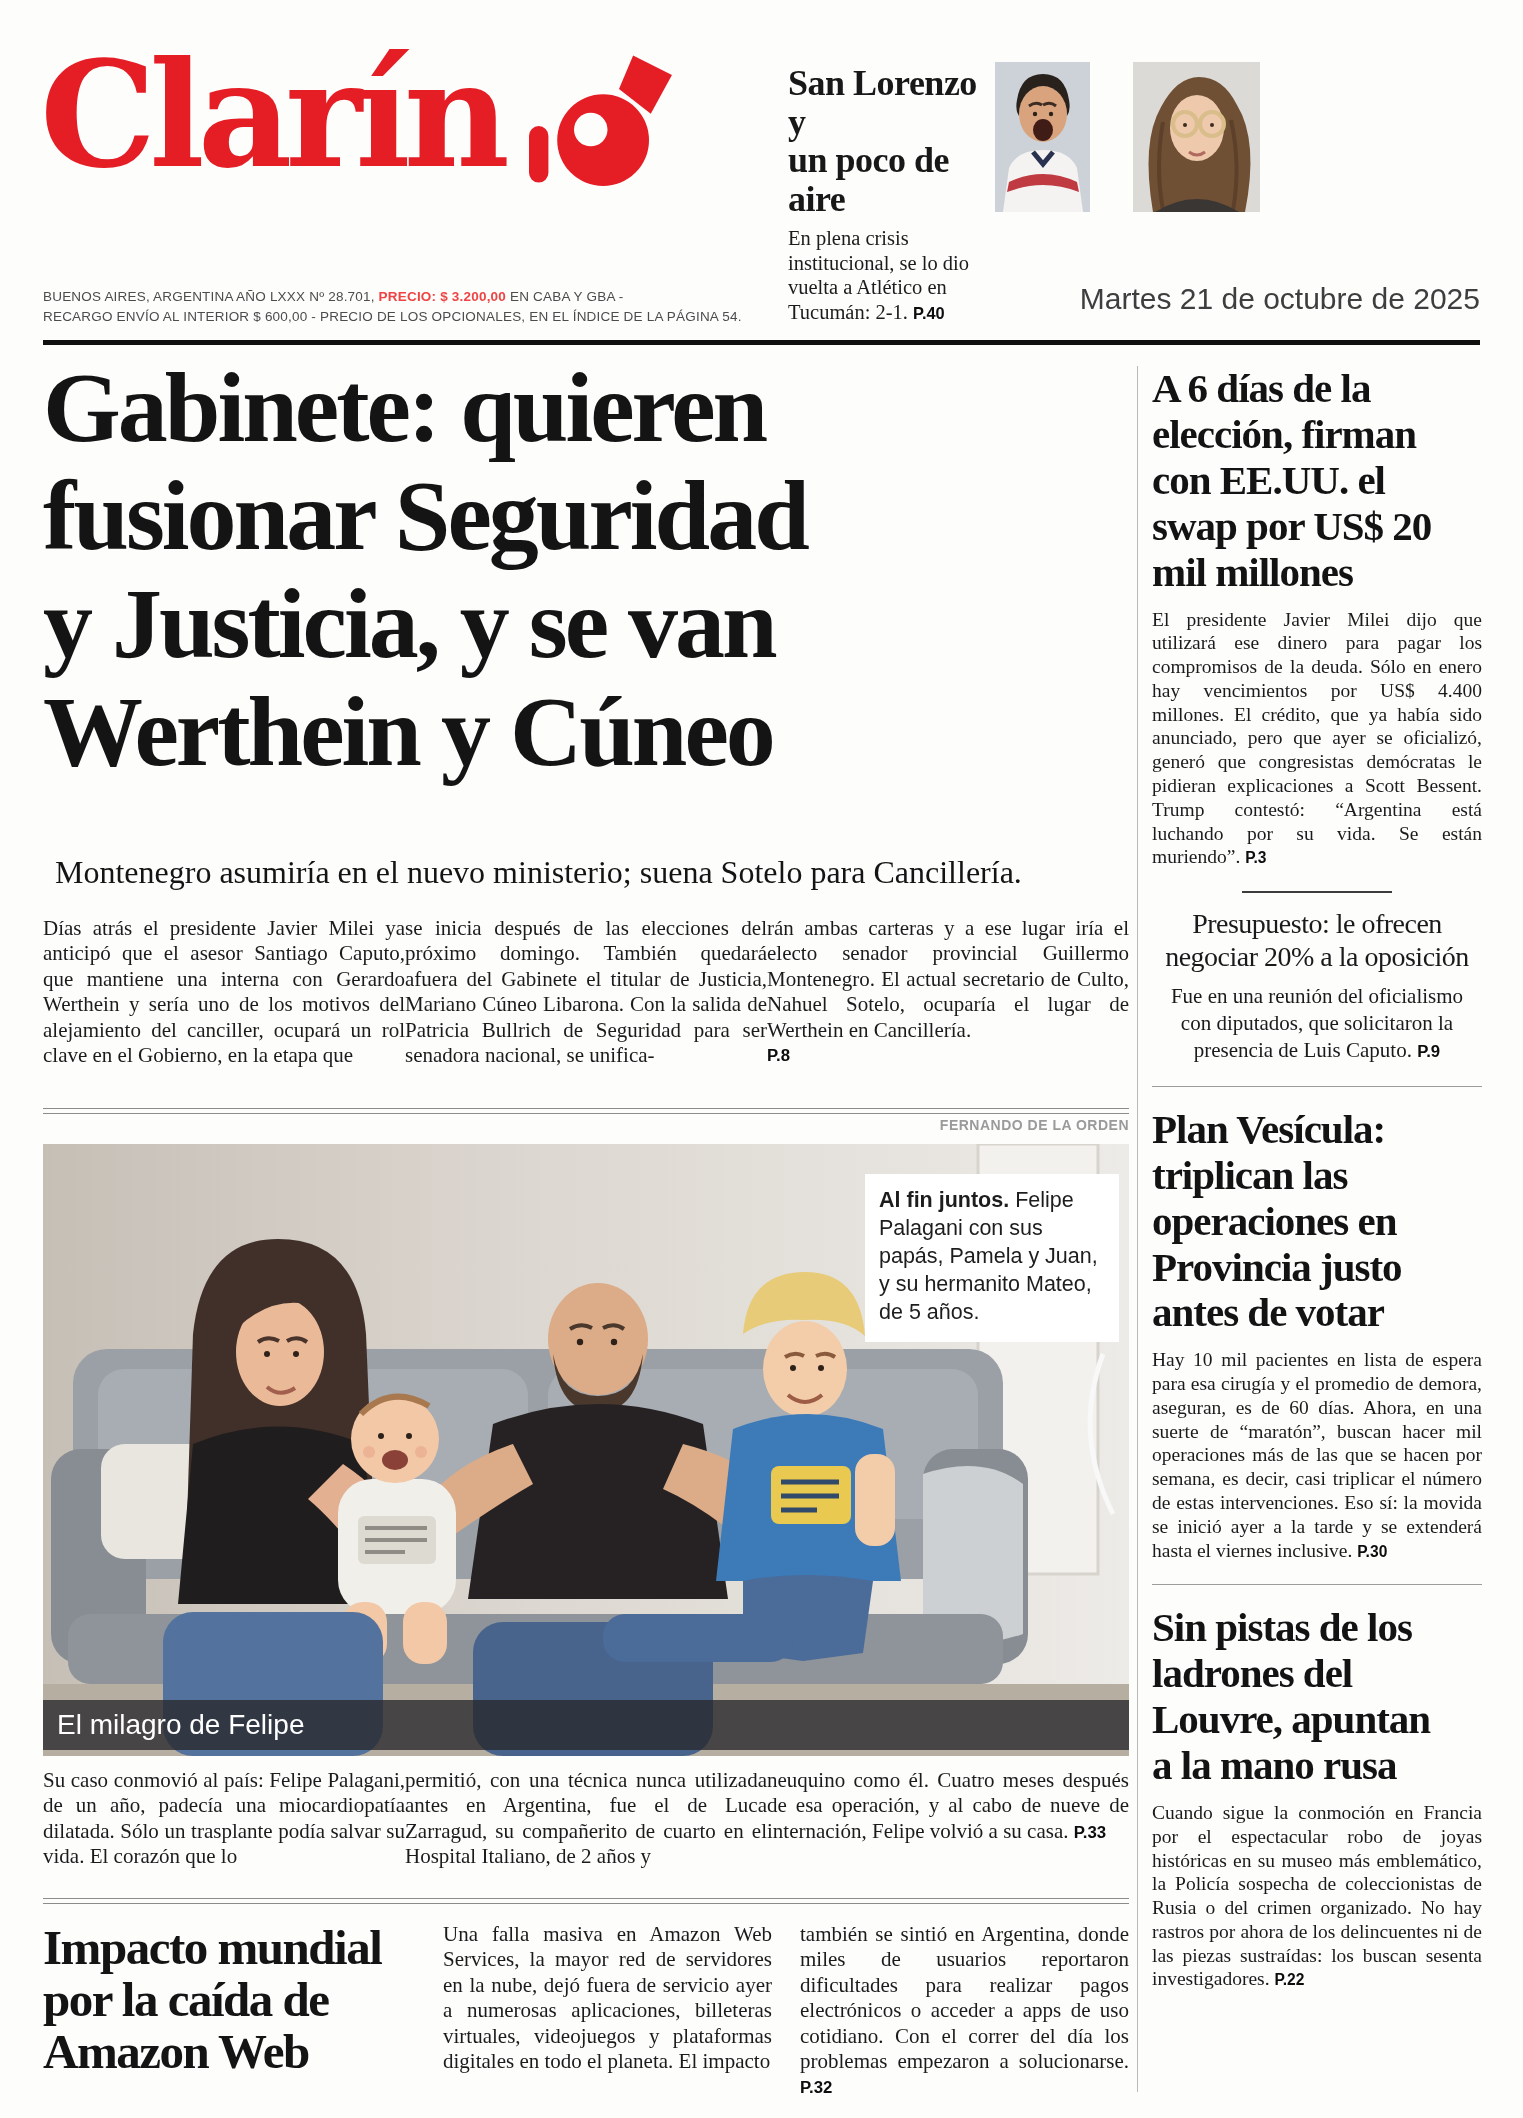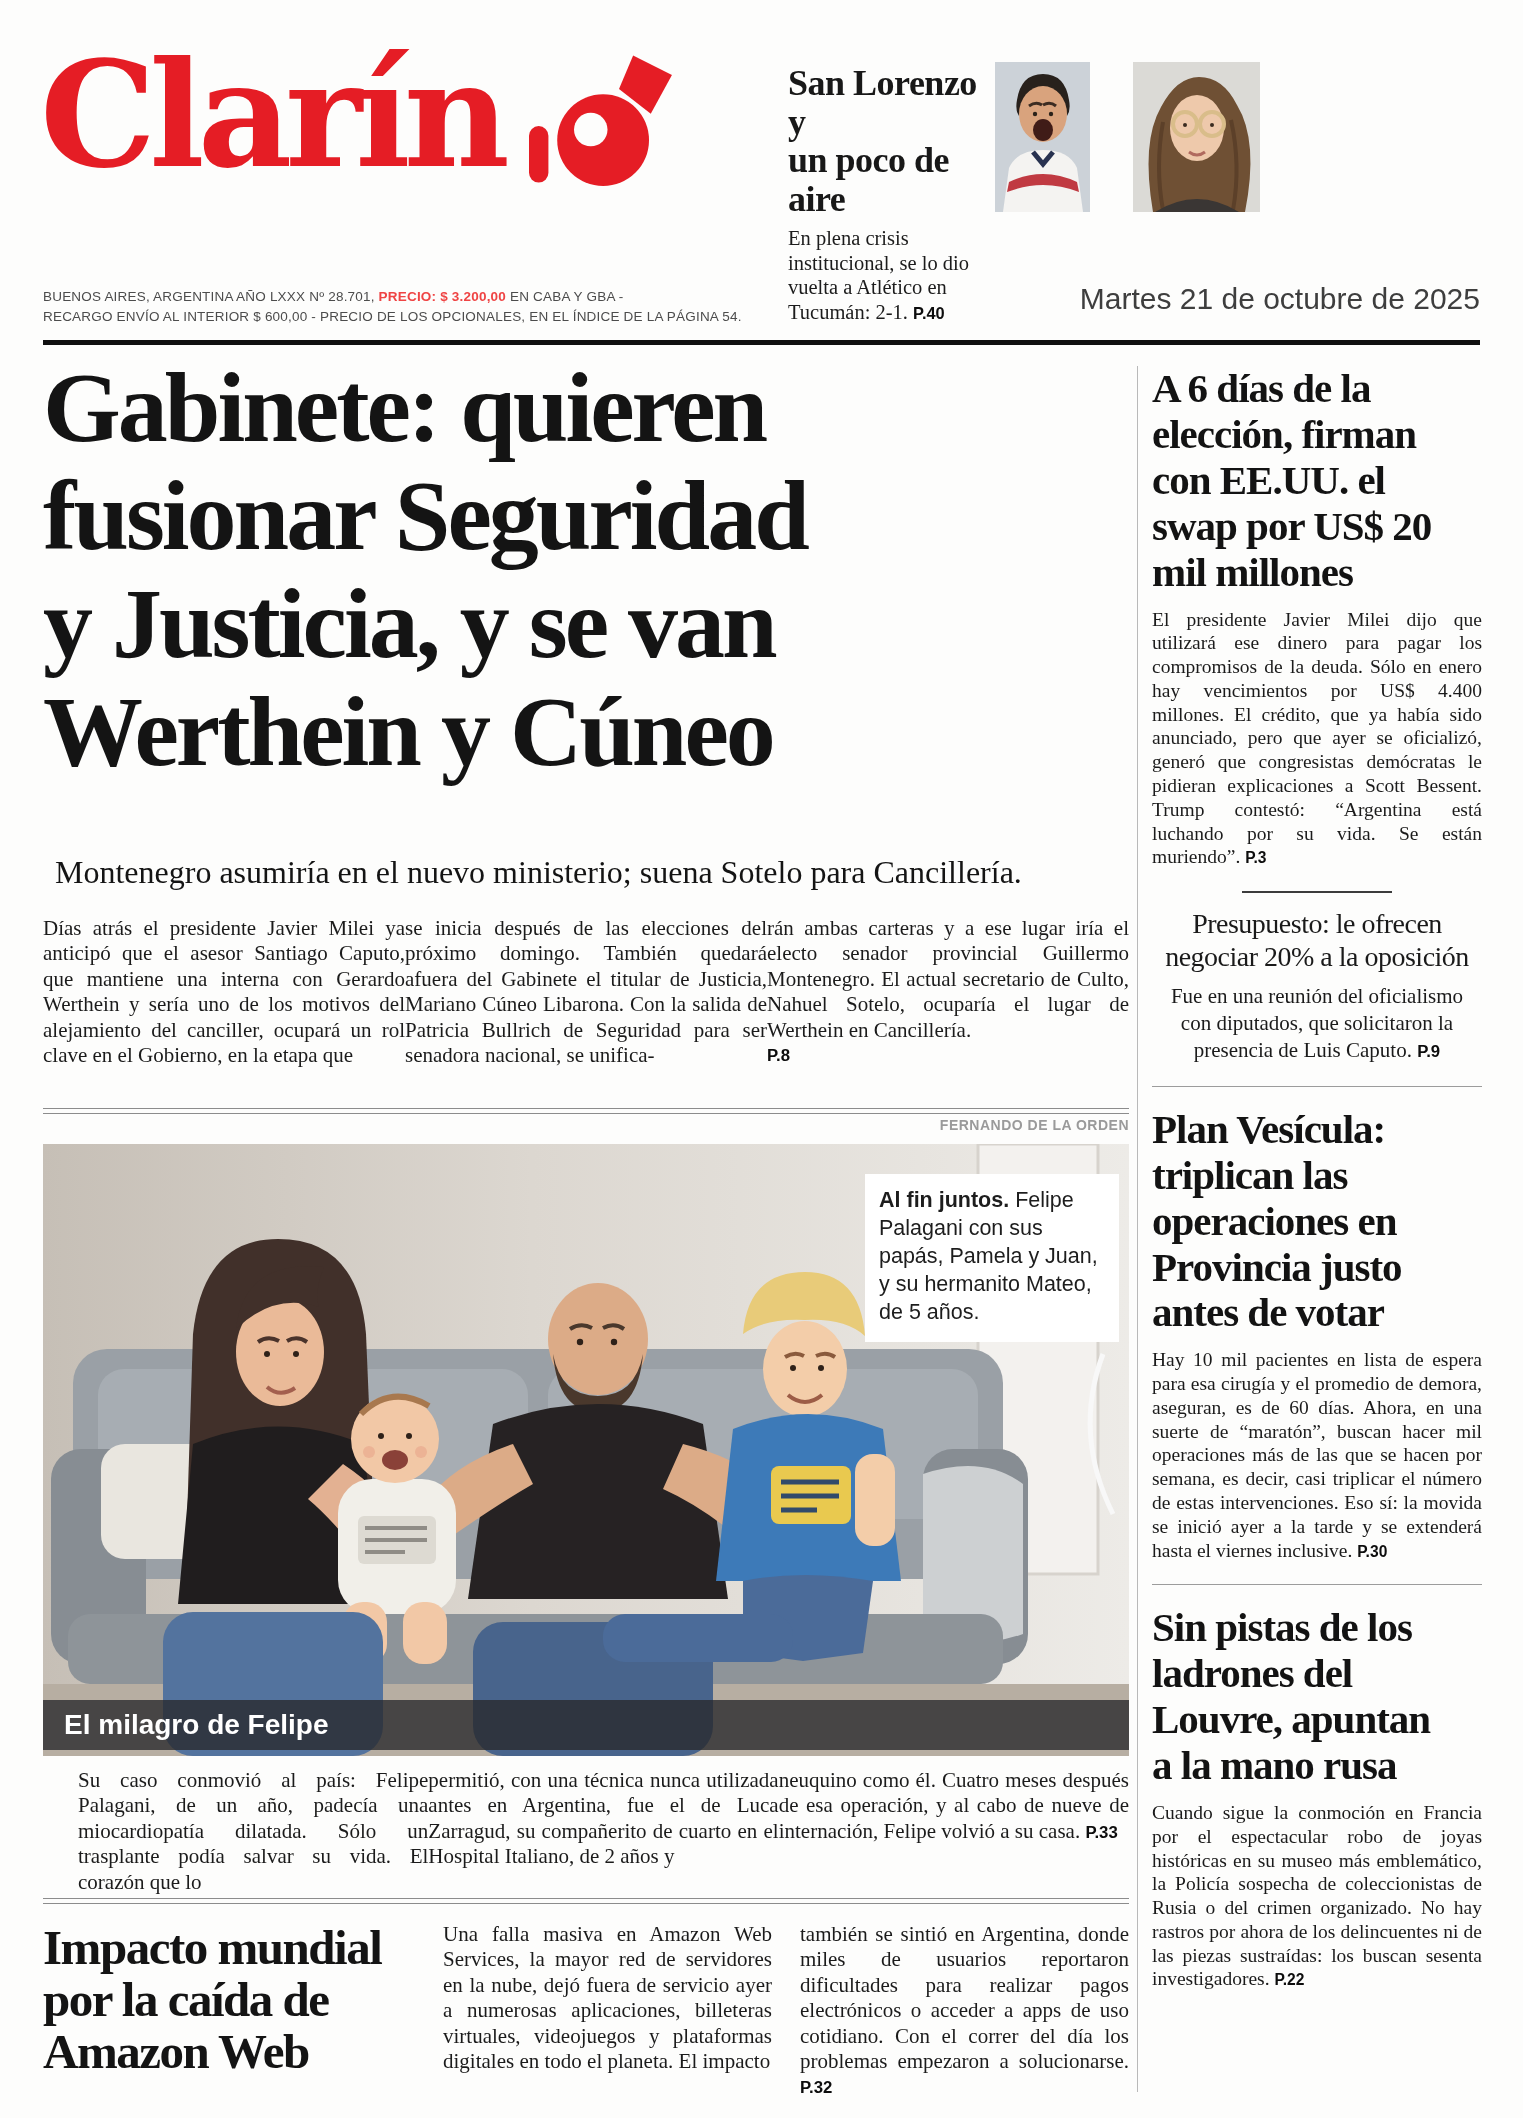--- a/index.html
+++ b/index.html
@@ -46,35 +46,35 @@
   .main{ left:43px; top:0; width:1086px; height:2118px; }
   .lead-h{ top:354px; left:0; right:0; margin:0; font-weight:700; font-size:100px;
     line-height:1.08; letter-spacing:-3px; color:#141414; }
   .lead-h span{ display:block; }
   .subhead{ top:842px; left:0; right:0; margin:12px; font-weight:400; font-size:32px; color:#141414; }
 
   .cols{ left:0; right:0; display:flex; }
   .cols p{ flex:1; margin:0; font-size:21px; line-height:1.21; text-align:justify; color:#1b1b1b; }
   .lead-cols{ top:916px; }
   .lead-cols .pref.block{ display:block; margin-top:3px; text-align:left; }
-  .ps-cols{ top:1768px;margin-left:35px; }
+  .ps-cols{ top:1768px; }
 
   .drule{ left:0; right:0; height:4px; border-top:1px solid #8c8c8c; border-bottom:1px solid #8c8c8c; }
   .dr1{ top:1108px; } .dr2{ top:1898px; }
   .credit{ top:1117px; right:0; font-family:"Liberation Sans",sans-serif; font-size:14px;
     font-weight:700; color:#9a9a9a; letter-spacing:0.5px; text-align:right; }
 
   .photo{ top:1144px; left:0; right:0; height:612px; margin:0; }
   .photo .scene{ width:100%; height:100%; display:block; }
   .capbox{ position:absolute; top:30px; right:10px; width:226px; background:#fff;
     padding:13px 14px 15px; font-family:"Liberation Sans",sans-serif;
     font-size:21.5px; line-height:1.3; color:#1d1d1d; }
   .band{ position:absolute; left:0; right:0; bottom:6px; height:50px;
     background:rgba(40,40,42,0.78); color:#fff; font-family:"Liberation Sans",sans-serif;
-    font-weight:700; font-size:28px; line-height:50px; padding-left:21px; box-sizing:border-box;margin-top:20px; }
+    font-weight:400; font-size:28px; line-height:50px; padding-left:14px; box-sizing:border-box;margin-top:20px; }
 
   .amazon{ top:1922px; left:0; right:0; display:flex; gap:28px; }
   .amazon h2{ flex:0 0 372px; margin:0; font-size:49px; line-height:1.06; font-weight:700;
     letter-spacing:-1.5px; color:#141414; }
   .amazon h2 span{ display:block; }
   .amazon p{ flex:1; margin:0; font-size:21px; line-height:1.21; text-align:justify; color:#1b1b1b; }
 
   
   .rail{ left:1152px; top:366px; width:330px; }
   .rail h2{ margin:0; font-size:41px; line-height:1.12; font-weight:700; letter-spacing:-1px; color:#131313; }

